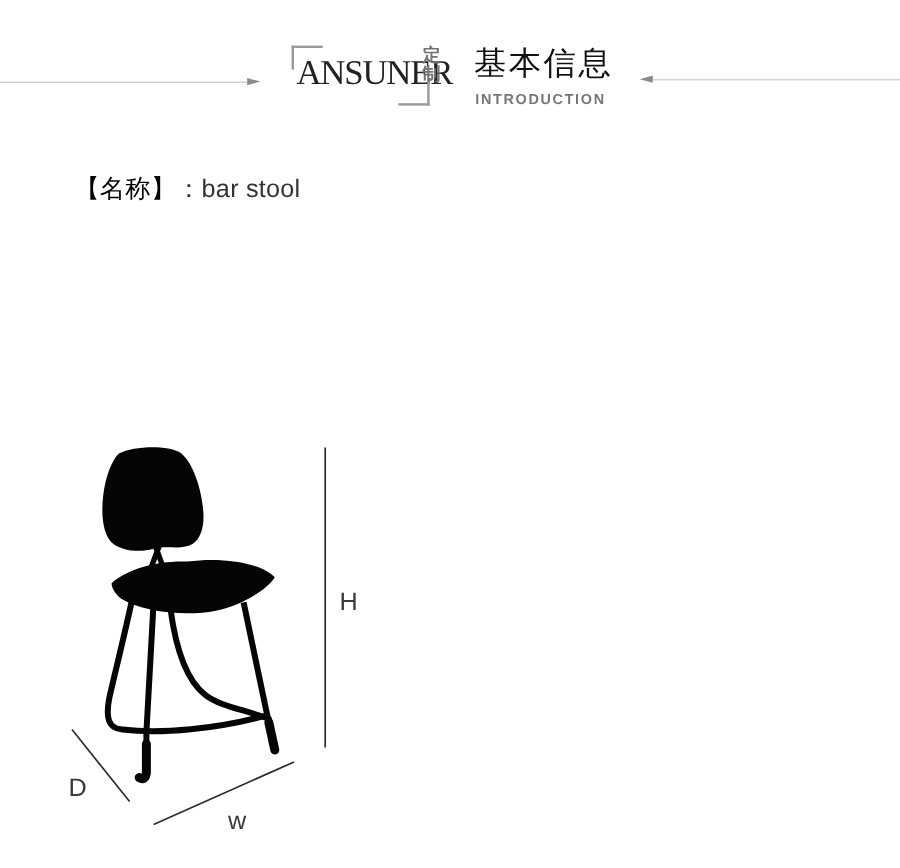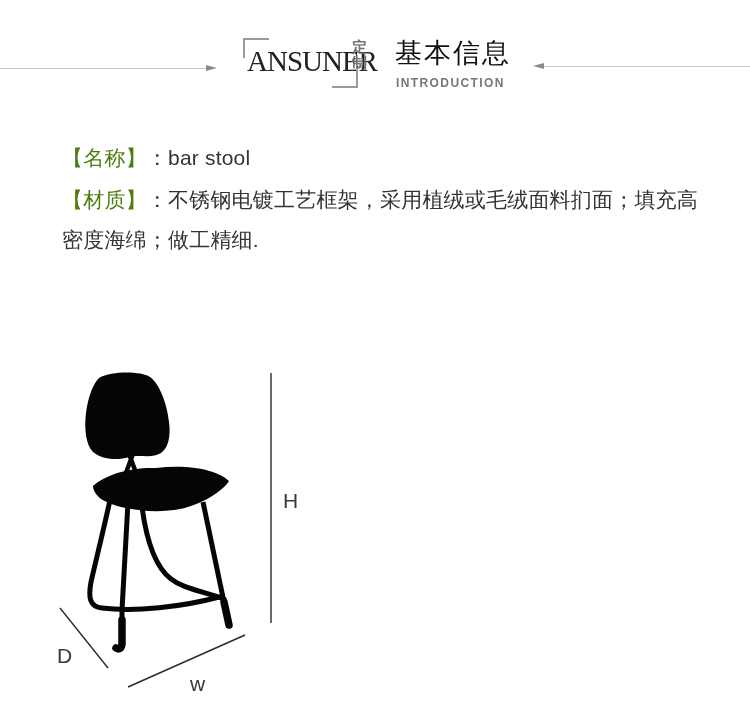--- a/index.html
+++ b/index.html
@@ -35,21 +35,21 @@
   .title-cn { position:absolute; left:395px; top:38px;
               font-size:27px; line-height:30px; font-weight:400; color:#111;
               letter-spacing:2px; }
   .title-en { position:absolute; left:396px; top:76px;
               font-size:12px; font-weight:700; color:#777; letter-spacing:1.4px;text-align:right; }
 
   
   .specs { position:absolute; left:62px; top:138px; width:648px; }
   .spec  { font-size:21px; line-height:40px; color:#333; letter-spacing:0.2px;
            margin-bottom:2px; }
-  .spec .lbl { color:#4d7c0f; }
+  .spec .lbl { color:#000000; }
 
   
   .figure { position:absolute; left:40px; top:360px; width:280px; height:345px; }
   .figure text { font-family:"Liberation Sans","DejaVu Sans",sans-serif; }
 </style>
 </head>
 <body>
 
 <div class="rule rule-left">
   <i class="arrow arrow-right"></i>
@@ -63,21 +63,20 @@
   <span class="brand">ANSUNER</span>
   <span class="brand-suffix">定制</span>
   <span class="bracket-br"></span>
 </div>
 
 <div class="title-cn">基本信息</div>
 <div class="title-en">INTRODUCTION</div>
 
 <div class="specs">
   <p class="spec"><span class="lbl">【名称】</span><span>：</span><span>bar stool</span></p>
-  <p class="spec"><span class="lbl">【材质】</span><span>：</span><span>不锈钢电镀工艺框架，采用植绒或毛绒面料扪面；填充高密度海绵；做工精细.</span></p>
 </div>
 
 <svg class="figure" viewBox="0 0 280 345" xmlns="http://www.w3.org/2000/svg">
   <g>
     <path d="M59,18 C72,11 100,11 110,17 C119,23 127,43 129,62 C131,77 128,88 121,93
          C112,99 99,94 89,97 C76,101 61,99 53,92 C46,85 44,69 46,53 C48,37 53,24 59,18 Z" fill="#050505"></path>
     <path d="M86,86 L98,118 M96,86 L84,118" stroke="#050505" stroke-width="4.5" fill="none" stroke-linecap="round"></path>
     <polygon points="81,113 101,113 105,127 77,127" fill="#050505"></polygon>
     <path d="M53,126 C66,114 92,107 116,108 C146,104 177,109 189,121 C183,131 161,145 140,149
          C114,154 79,150 61,139 C56,135 53,130 53,126 Z" fill="#050505"></path>

